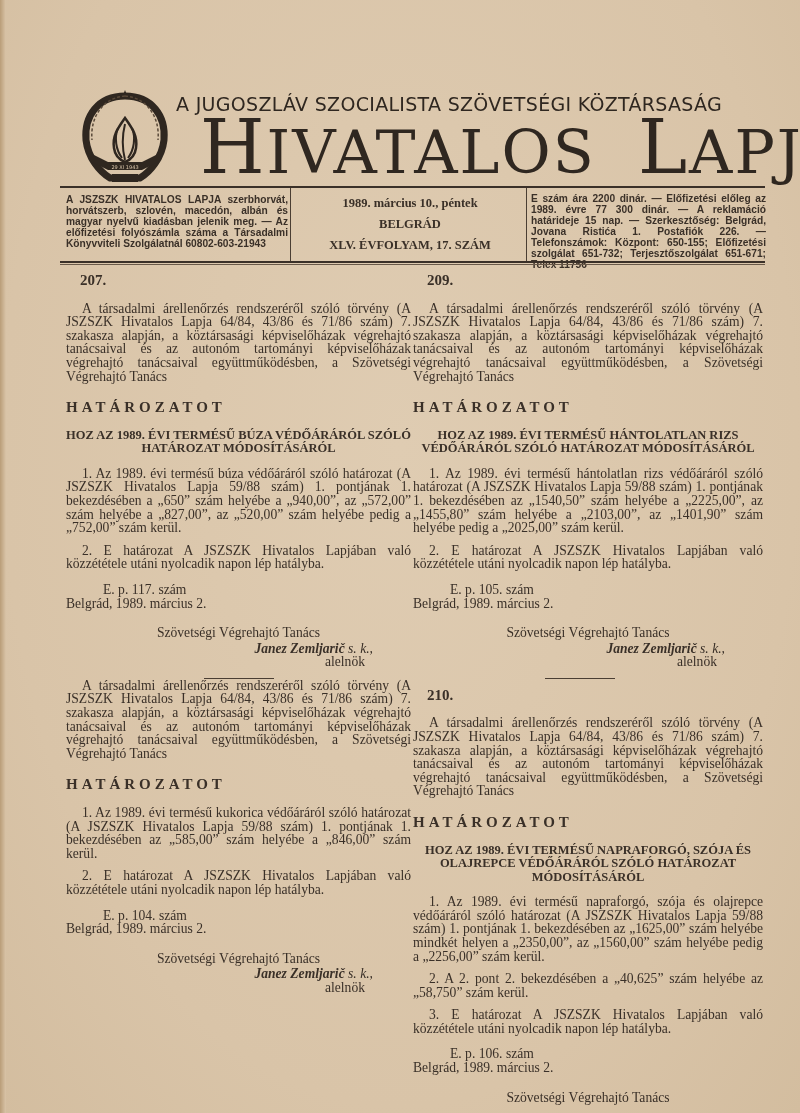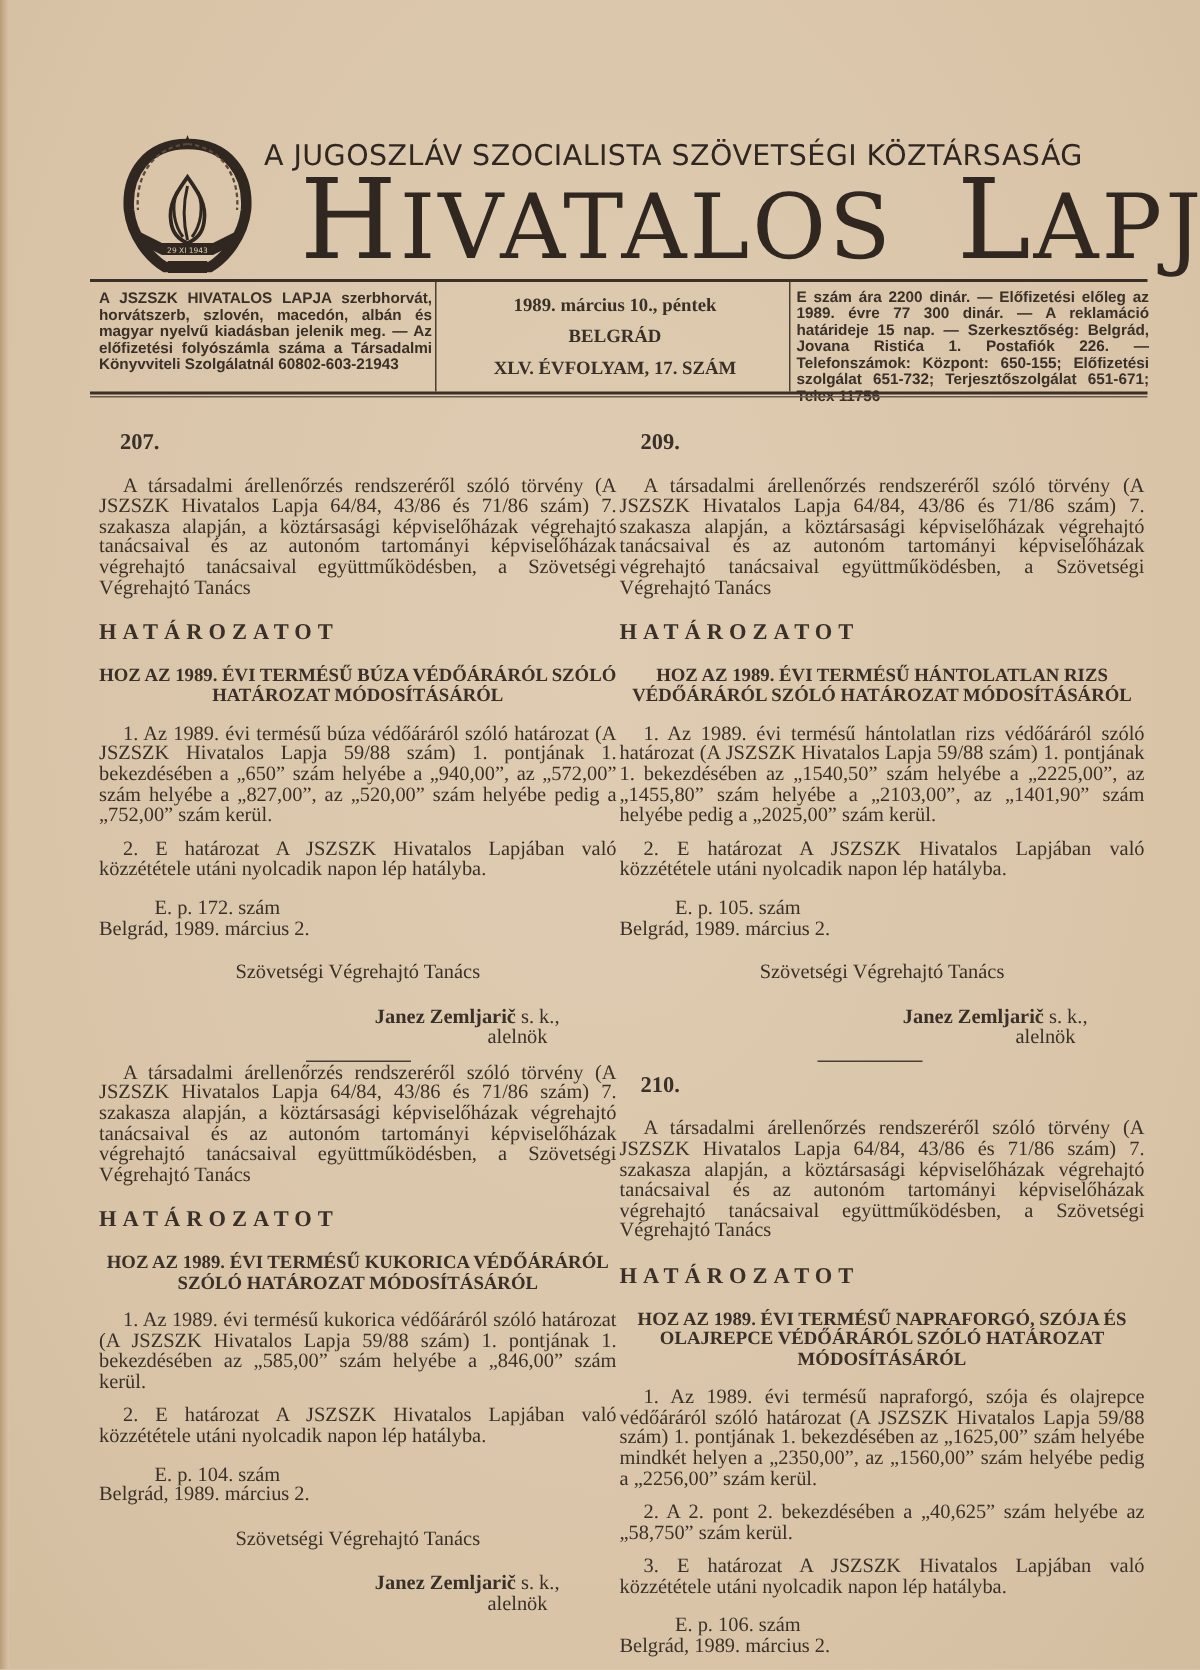--- a/index.html
+++ b/index.html
@@ -30,33 +30,33 @@
   .vrule { position: absolute; top: 188px; width: 1px; height: 73px; background: #4a3e33; }
 
   .hdr-left { position: absolute; left: 66px; top: 194px; width: 222px; font-size: 10.2px; line-height: 11px;
     font-weight: bold; text-align: justify; font-family: "Liberation Sans", sans-serif; color: #3a3028; }
   .hdr-mid { position: absolute; left: 300px; top: 193px; width: 220px; text-align: center;
     font-weight: bold; font-size: 12.5px; line-height: 21px; }
   .hdr-right { position: absolute; left: 531px; top: 193px; width: 235px; font-size: 10.2px; line-height: 11px;
     font-weight: bold; text-align: justify; font-family: "Liberation Sans", sans-serif; }
 
   
-  .col { position: absolute; top: 279px; width: 345px; font-size: 13.6px; line-height: 13.6px; }
+  .col { position: absolute; top: 264px; width: 345px; font-size: 13.6px; line-height: 13.6px; }
   .col-left { left: 66px; }
   .col-right { left: 413px; width: 350px; }
   .num { font-weight: bold; font-size: 15px; margin-left: 14px; margin-bottom: 14px; margin-top: 10px; }
   .para { text-align: justify; text-indent: 16px; }
   .decision { text-align: left; font-weight: bold; letter-spacing: 4px; font-size: 15px; margin: 18px 0 14px 0; }
   .subject { text-align: center; font-weight: bold; font-size: 12.5px; line-height: 13.5px; margin-bottom: 11px; }
   .item { text-align: justify; text-indent: 16px; }
   .item + .item { margin-top: 9px; }
   .ref { margin-top: 12px; margin-left: 37px; }
   .place { }
   .council { text-align: center; font-weight: normal; margin-top: 16px; }
-  .signer { text-align: right; margin-top: 16px; padding-right: 38px; }
+  .signer { text-align: right; margin-top: 2px; padding-right: 38px; font-style: italic; }
   .signer b { font-weight: bold; }
   .role { text-align: right; padding-right: 46px; }
   .sep { width: 70px; height: 1px; background: #4a3e33; margin: 9px auto 0 auto; }
   .col-right .sep { margin-left: 132px; }
 </style>
 </head>
 <body>
 
 <div class="page">
   <div class="left-edge"></div>
@@ -97,32 +97,31 @@
   <div class="rule-bottom2"></div>
 
   <div class="col col-left">
     <section>
       <div class="num">207.</div>
       <p class="para">A társadalmi árellenőrzés rendszeréről szóló törvény (A JSZSZK Hivatalos Lapja 64/84, 43/86 és 71/86 szám) 7. szakasza alapján, a köztársasági képviselőházak végrehajtó tanácsaival és az autonóm tartományi képviselőházak végrehajtó tanácsaival együttműködésben, a Szövetségi Végrehajtó Tanács</p>
       <div class="decision">HATÁROZATOT</div>
       <div class="subject">HOZ AZ 1989. ÉVI TERMÉSŰ BÚZA VÉDŐÁRÁRÓL SZÓLÓ HATÁROZAT MÓDOSÍTÁSÁRÓL</div>
       <p class="item">1. Az 1989. évi termésű búza védőáráról szóló határozat (A JSZSZK Hivatalos Lapja 59/88 szám) 1. pontjának 1. bekezdésében a „650” szám helyébe a „940,00”, az „572,00” szám helyébe a „827,00”, az „520,00” szám helyébe pedig a „752,00” szám kerül.</p>
       <p class="item">2. E határozat A JSZSZK Hivatalos Lapjában való közzététele utáni nyolcadik napon lép hatályba.</p>
-      <div class="ref">E. p. 172. szám</div>
+      <div class="ref">E. p. 117. szám</div>
       <div class="place">Belgrád, 1989. március 2.</div>
       <div class="council">Szövetségi Végrehajtó Tanács</div>
       <div class="signer"><b>Janez Zemljarič</b> <span>s. k.,</span></div>
       <div class="role">alelnök</div>
       <div class="sep"></div>
     </section>
 
     <section>
       <p class="para">A társadalmi árellenőrzés rendszeréről szóló törvény (A JSZSZK Hivatalos Lapja 64/84, 43/86 és 71/86 szám) 7. szakasza alapján, a köztársasági képviselőházak végrehajtó tanácsaival és az autonóm tartományi képviselőházak végrehajtó tanácsaival együttműködésben, a Szövetségi Végrehajtó Tanács</p>
       <div class="decision">HATÁROZATOT</div>
-      <div class="subject">HOZ AZ 1989. ÉVI TERMÉSŰ KUKORICA VÉDŐÁRÁRÓL SZÓLÓ HATÁROZAT MÓDOSÍTÁSÁRÓL</div>
       <p class="item">1. Az 1989. évi termésű kukorica védőáráról szóló határozat (A JSZSZK Hivatalos Lapja 59/88 szám) 1. pontjának 1. bekezdésében az „585,00” szám helyébe a „846,00” szám kerül.</p>
       <p class="item">2. E határozat A JSZSZK Hivatalos Lapjában való közzététele utáni nyolcadik napon lép hatályba.</p>
       <div class="ref">E. p. 104. szám</div>
       <div class="place">Belgrád, 1989. március 2.</div>
       <div class="council">Szövetségi Végrehajtó Tanács</div>
       <div class="signer"><b>Janez Zemljarič</b> <span>s. k.,</span></div>
       <div class="role">alelnök</div>
     </section>
   </div>
 

